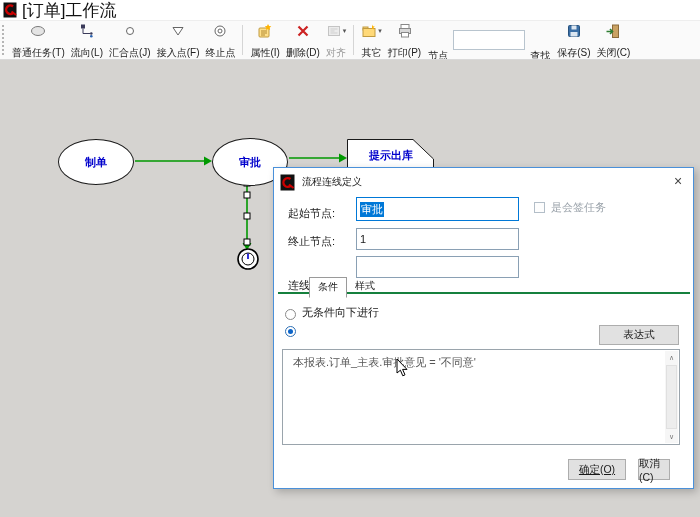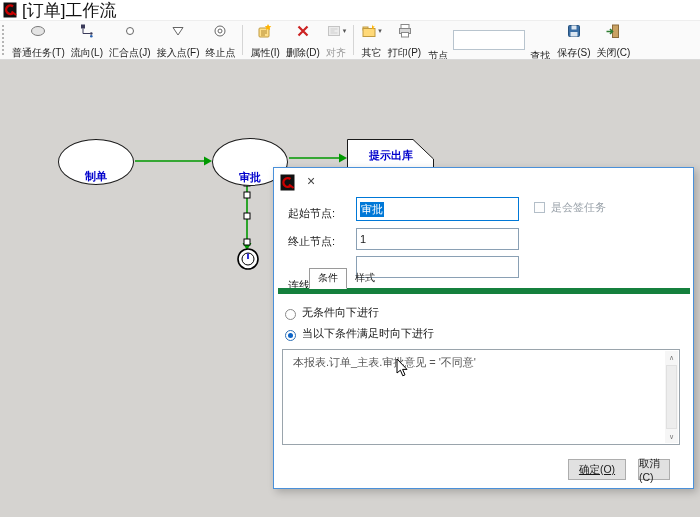--- a/index.html
+++ b/index.html
@@ -24,21 +24,21 @@
   .tbtn .lbl { margin-top:1px; line-height:11px; }
   .tbtn.disabled .lbl { color:#9a9a9a; }
   .caret { font-size:7px; color:#555; line-height:8px; }
   .tsep { width:1px; height:30px; background:#d5d5d5; margin:0 3px; flex:none; }
   .tmid { font-size:10px; color:#222; padding:0 3px; white-space:nowrap;margin-top:32px; }
   .node-input { width:72px; height:20px; border:1px solid #b8c4ce; background:#fff;
     font-size:10px; padding:0 3px; outline:none; }
   
   .canvas { position:absolute; top:60px; left:0; width:700px; height:457px; background:#d5d3d0; }
   .node-ellipse { position:absolute; background:#fff; border:1px solid #1a1a1a; border-radius:50%;
-    display:flex; align-items:flex-end; justify-content:center;
+    display:flex; align-items:center; justify-content:center;
     color:#0000cc; font-weight:bold; font-size:11px; }
   .node-make   { left:58px;  top:79px; width:76px; height:46px; }
   .node-approve{ left:212px; top:78px; width:76px; height:48px; }
   .node-card { position:absolute; left:347px; top:79px; width:87px; height:46px; }
   .node-card .card-label { position:absolute; left:16px; top:9px; width:87px; text-align:left;
     color:#0000cc; font-weight:bold; font-size:11px; padding-left:6px; }
   .connector-layer { position:absolute; inset:0; width:700px; height:457px; }
   
   .dialog { position:absolute; left:273px; top:167px; width:421px; height:322px;
     background:#fff; border:1px solid #4a90d9; box-shadow:3px 3px 8px rgba(0,0,0,.22);
@@ -50,21 +50,21 @@
     text-align:center; }
   .fld-label { position:absolute; left:14px; color:#1a1a1a; }
   .fld-box { position:absolute; left:82px; width:163px; height:22px; background:#fff;
     border:1px solid #8aa0b4; font-size:11px; display:flex; align-items:center; padding:0 3px; }
   .fld-box.focused { border:1px solid #0078d7; height:24px; }
   .sel-text { background:#0078d7; color:#fff; padding:0 1px; }
   .chk { position:absolute; left:260px; top:34px; width:11px; height:11px;
     border:1px solid #b3bec8; background:#fdfdfd; }
   .chk-label { position:absolute; left:277px; top:32px; color:#9aa2aa; }
   .tabstrip { position:absolute; left:4px; top:109px; width:412px; height:17px;
-    border-bottom:6px solid #15803d; display:flex; align-items:flex-end;padding-left:31px; }
+    border-bottom:2px solid #15803d; display:flex; align-items:flex-start;padding-left:31px; }
   .tab { font-size:10px; padding:2px 8px 3px; color:#222; }
   .tab.active { background:#fff; border:1px solid #9a9a9a; border-bottom:1px solid #fff;
     margin-bottom:-1px; }
   .radio-row { position:absolute; left:11px; display:flex; align-items:flex-end; gap:6px; }
   .radio { width:11px; height:11px; border:1px solid #8a8a8a; border-radius:50%;
     background:#fff; flex:none; }
   .radio.on { border-color:#2d6fb5; }
   .radio.on::after { content:''; display:block; width:5px; height:5px; margin:2px;
     border-radius:50%; background:#0c64c8; }
   .btn { background:#e1e1e1; border:1px solid #adadad; font-size:10.5px; color:#1a1a1a;
@@ -276,20 +276,21 @@
   </div>
 </div>
 
 <div class="dialog">
   <div class="dlg-titlebar">
     <svg width="15" height="17">
       <rect x="0.5" y="0.5" width="14" height="16" fill="#111"></rect>
       <path d="M10.5 5 A4.4 4.4 0 1 0 10.5 12" stroke="#cc0000" stroke-width="2.4" fill="none"></path>
       <path d="M9 10.5 l4.5 3.5" stroke="#cc0000" stroke-width="2"></path>
     </svg>
+    <span class="dlg-title">流程连线定义</span>
     <span class="dlg-close">×</span>
   </div>
 
   <span class="fld-label" style="top:38px">起始节点:</span>
   <div class="fld-box focused" style="top:29px">
     <span class="sel-text">审批</span>
   </div>
 
   <span class="chk"></span>
   <span class="chk-label">是会签任务</span>
@@ -308,23 +309,23 @@
     <span class="tab active">条件</span>
     <span class="tab">样式</span>
   </div>
 
   <div class="radio-row" style="top:137px">
     <span class="radio"></span>
     <span>无条件向下进行</span>
   </div>
   <div class="radio-row" style="top:158px">
     <span class="radio on"></span>
-    <span>当以下条件满足时向下进行</span>
-  </div>
-
+  </div>
+
+  <div class="btn btn-expr">表达式</div>
 
   <div class="cond-box">
     <span>本报表.订单_主表.审批意见 = '不同意'</span>
     <div class="vscroll">
       <span class="arr up">∧</span>
       <span class="thumb"></span>
       <span class="arr down">∨</span>
     </div>
   </div>
 

